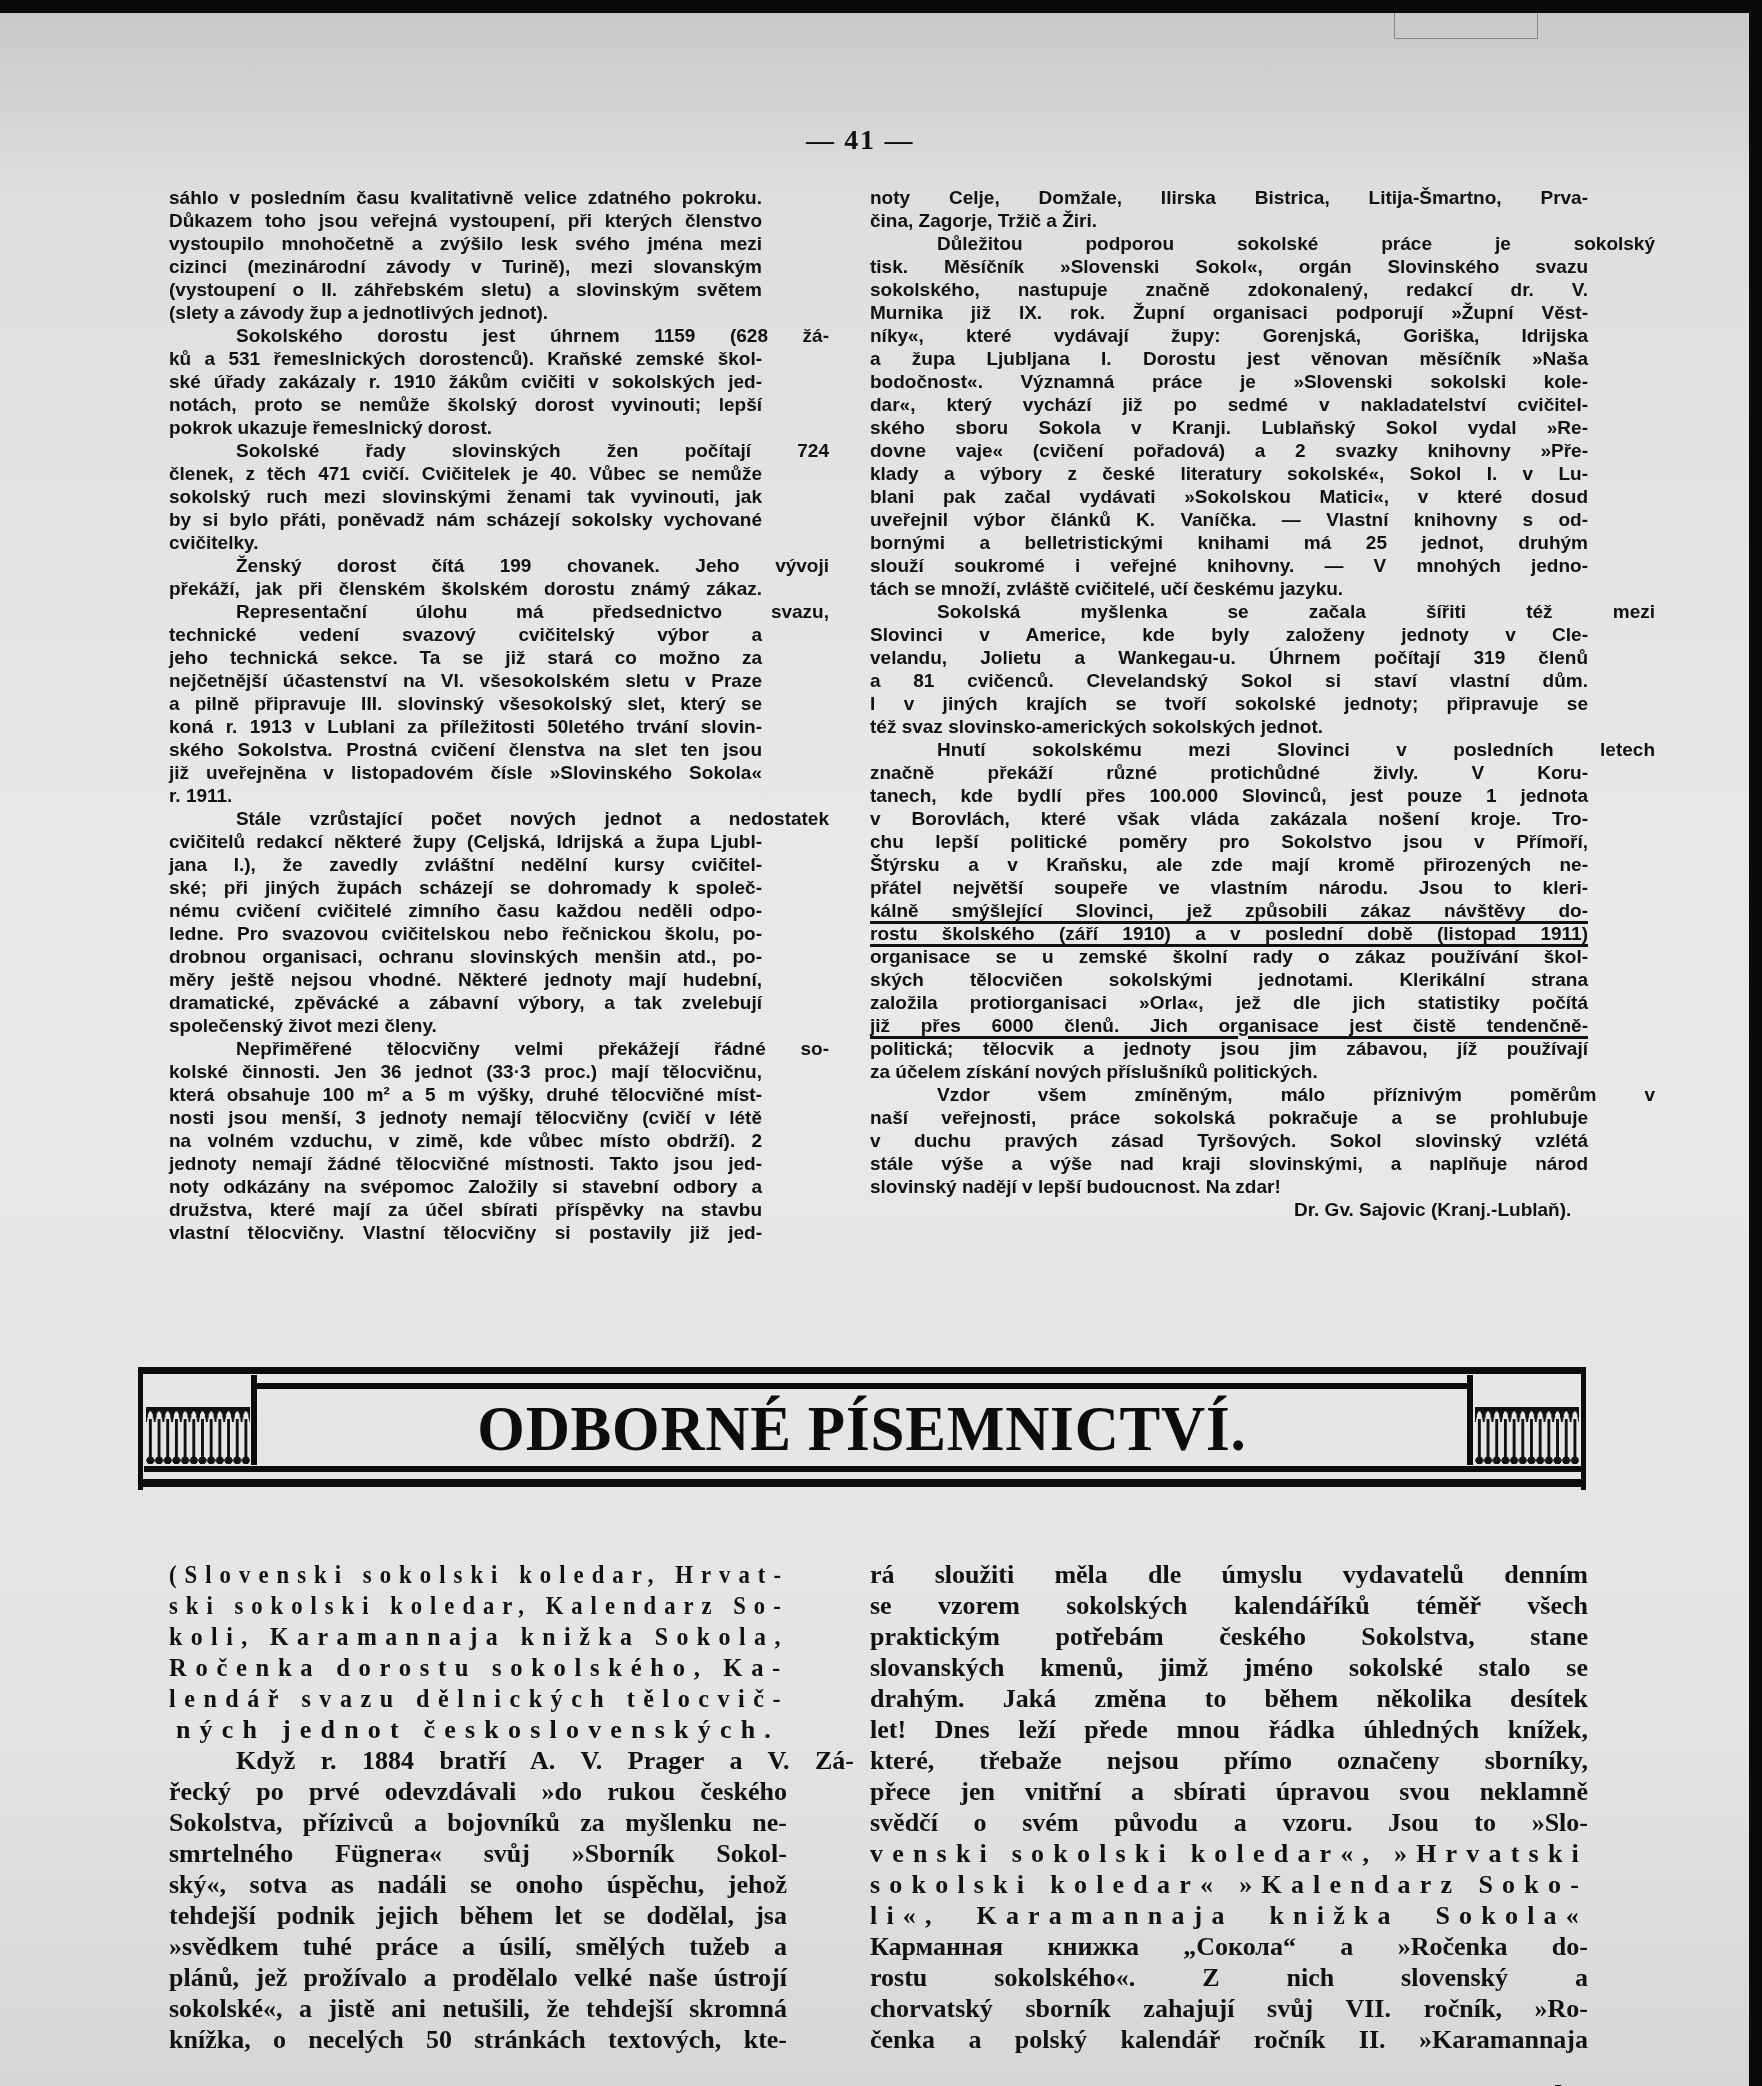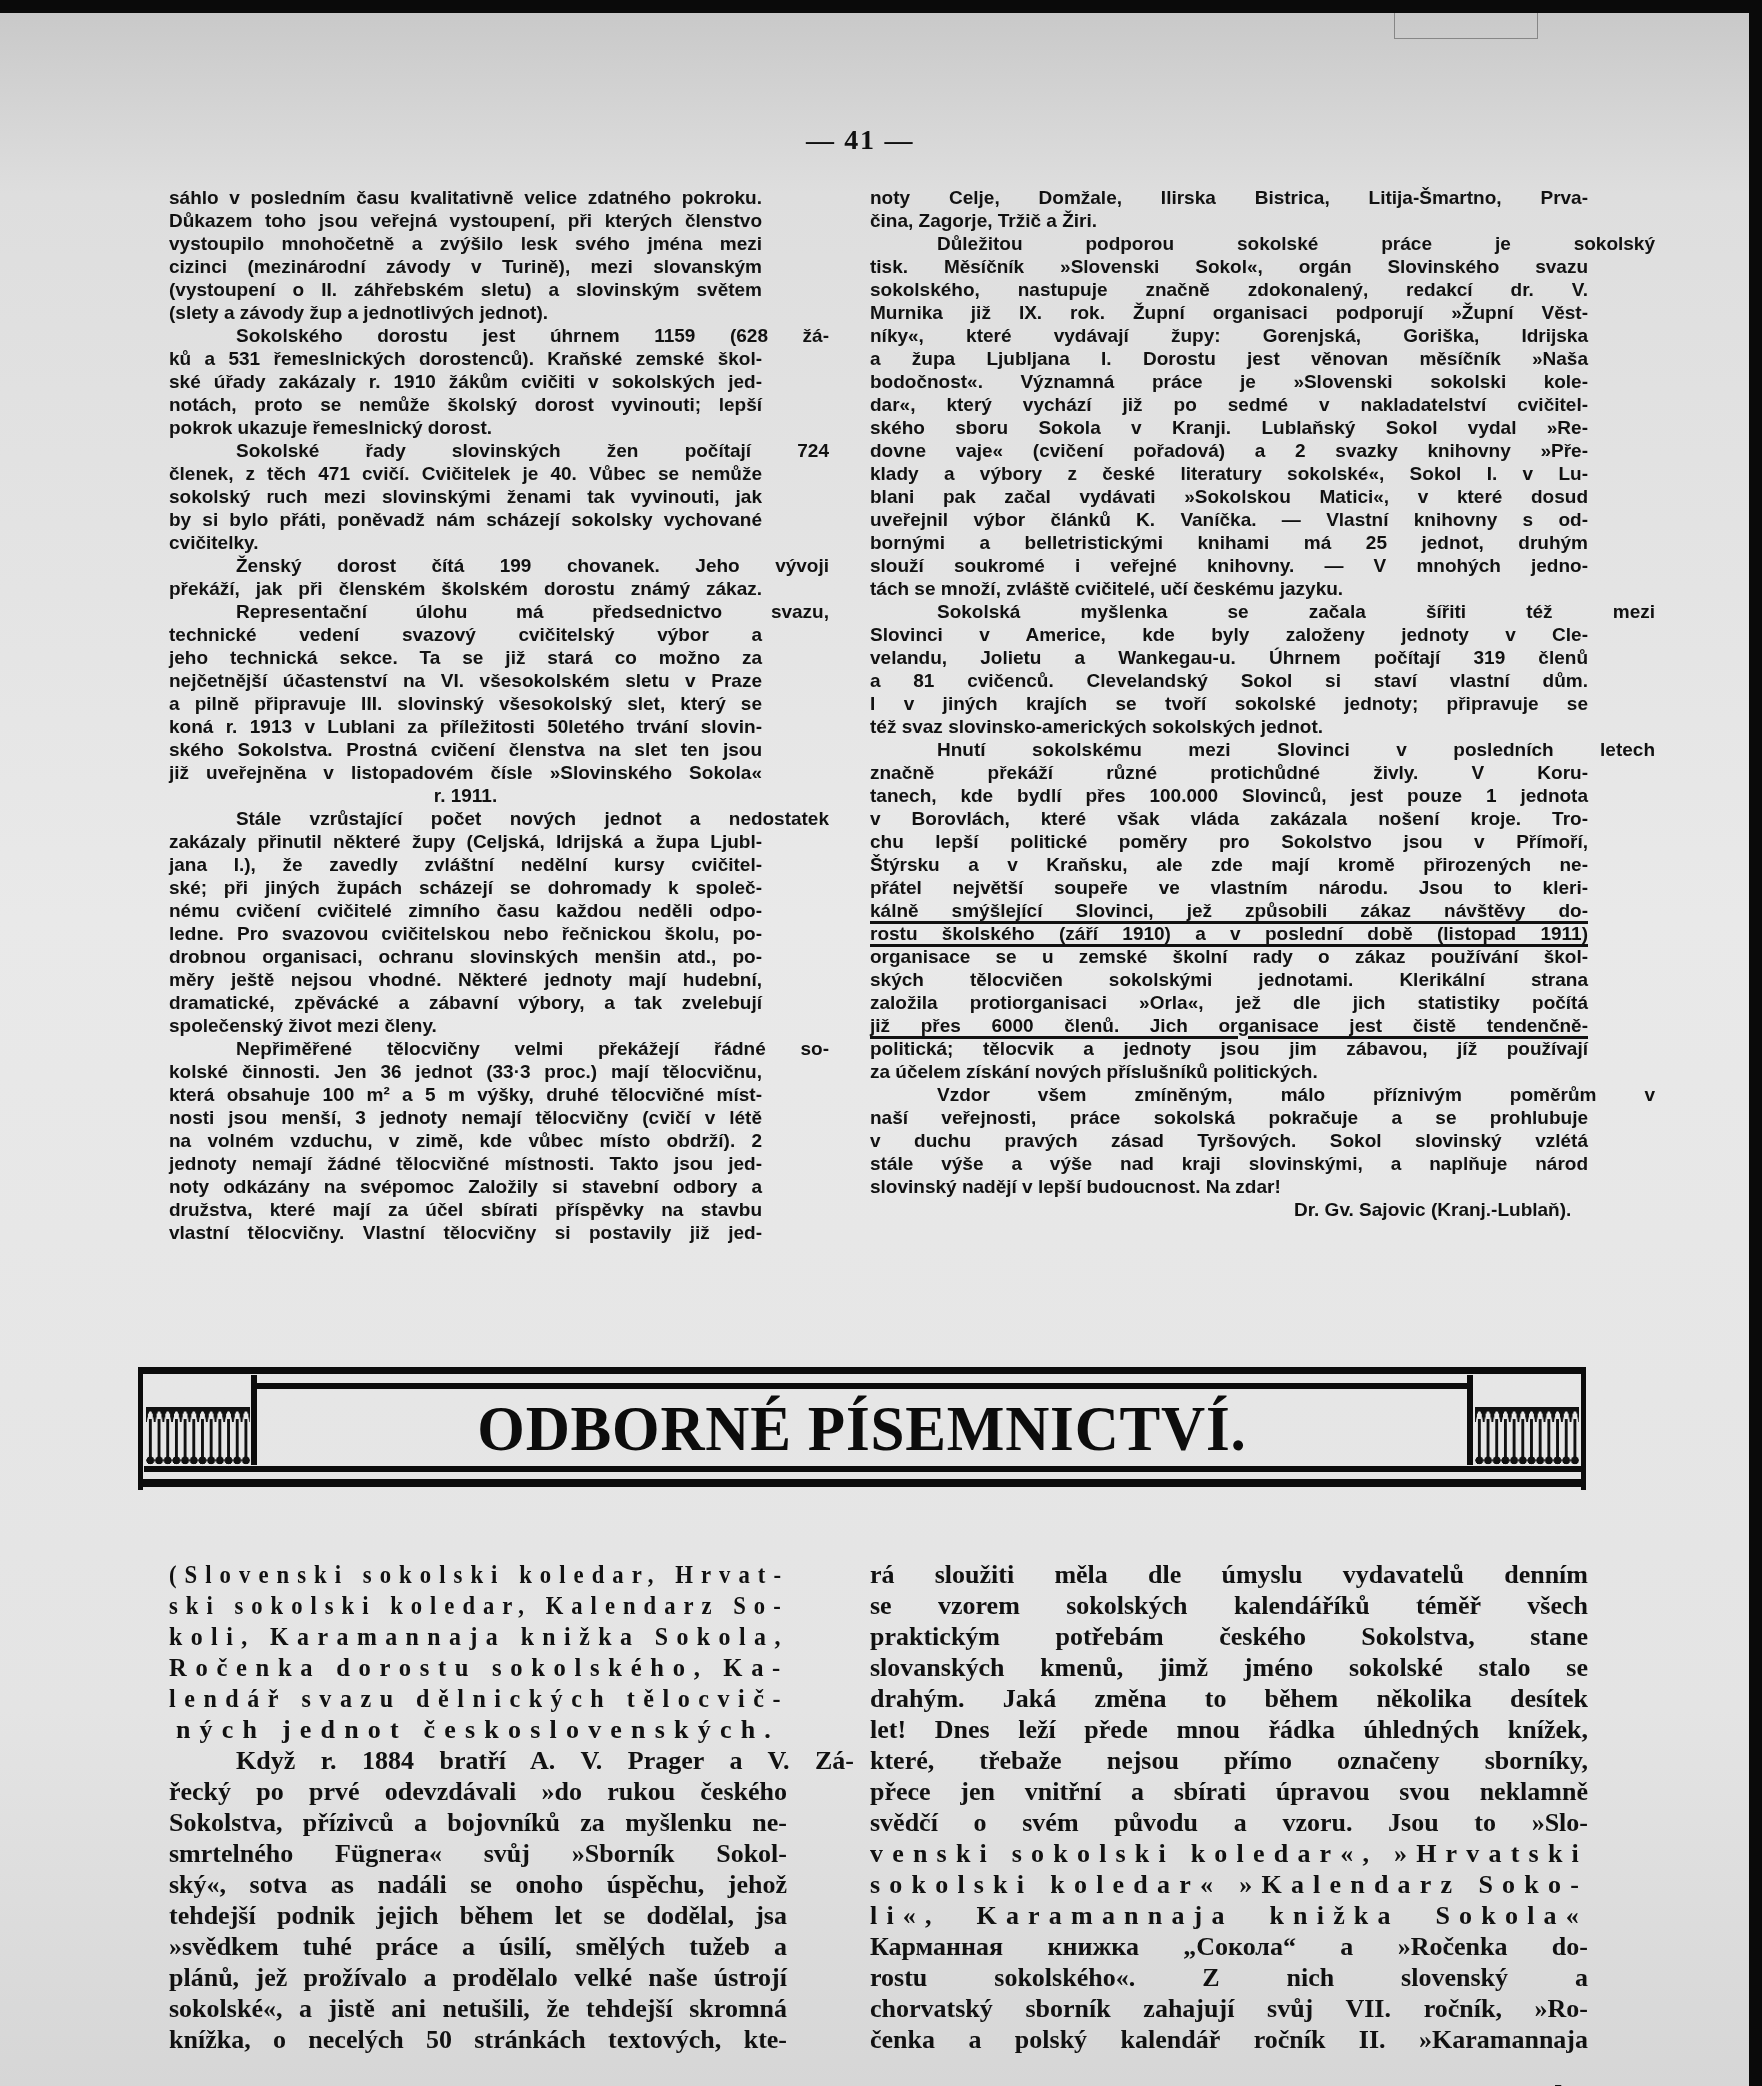--- a/index.html
+++ b/index.html
@@ -89,23 +89,23 @@
       <span class="line just indent" style="display: block; width: 593px;">Ženský dorost čítá 199 chovanek. Jeho vývoji</span>
       <span class="line just" style="display: block; width: 593px;">překáží, jak při členském školském dorostu známý zákaz.</span>
       <span class="line just indent" style="display: block; width: 593px;">Representační úlohu má předsednictvo svazu,</span>
       <span class="line just" style="display: block; width: 593px;">technické vedení svazový cvičitelský výbor a</span>
       <span class="line just" style="display: block; width: 593px;">jeho technická sekce. Ta se již stará co možno za</span>
       <span class="line just" style="display: block; width: 593px;">nejčetnější účastenství na VI. všesokolském sletu v Praze</span>
       <span class="line just" style="display: block; width: 593px;">a pilně připravuje III. slovinský všesokolský slet, který se</span>
       <span class="line just" style="display: block; width: 593px;">koná r. 1913 v Lublani za příležitosti 50letého trvání slovin-</span>
       <span class="line just" style="display: block; width: 593px;">ského Sokolstva. Prostná cvičení členstva na slet ten jsou</span>
       <span class="line just" style="display: block; width: 593px;">již uveřejněna v listopadovém čísle »Slovinského Sokola«</span>
-      <span class="line " style="display: block; text-align: center;">r. 1911.</span>
+      <span class="line " style="display: block;">r. 1911.</span>
       <span class="line just indent" style="display: block; transform: scaleX(0.9984); width: 594px;">Stále vzrůstající počet nových jednot a nedostatek</span>
-      <span class="line just" style="display: block; width: 593px;">zakázaly přinutil některé župy (Celjská, Idrijská a župa Ljubl-</span>
+      <span class="line just" style="display: block; width: 593px;">cvičitelů redakcí některé župy (Celjská, Idrijská a župa Ljubl-</span>
       <span class="line just" style="display: block; width: 593px;">jana I.), že zavedly zvláštní nedělní kursy cvičitel-</span>
       <span class="line just" style="display: block; width: 593px;">ské; při jiných župách scházejí se dohromady k společ-</span>
       <span class="line just" style="display: block; width: 593px;">nému cvičení cvičitelé zimního času každou neděli odpo-</span>
       <span class="line just" style="display: block; width: 593px;">ledne. Pro svazovou cvičitelskou nebo řečnickou školu, po-</span>
       <span class="line just" style="display: block; width: 593px;">drobnou organisaci, ochranu slovinských menšin atd., po-</span>
       <span class="line just" style="display: block; width: 593px;">měry ještě nejsou vhodné. Některé jednoty mají hudební,</span>
       <span class="line just" style="display: block; width: 593px;">dramatické, zpěvácké a zábavní výbory, a tak zvelebují</span>
       <span class="line " style="display: block;">společenský život mezi členy.</span>
       <span class="line just indent" style="display: block; width: 593px;">Nepřiměřené tělocvičny velmi překážejí řádné so-</span>
       <span class="line just" style="display: block; width: 593px;">kolské činnosti. Jen 36 jednot (33·3 proc.) mají tělocvičnu,</span>

